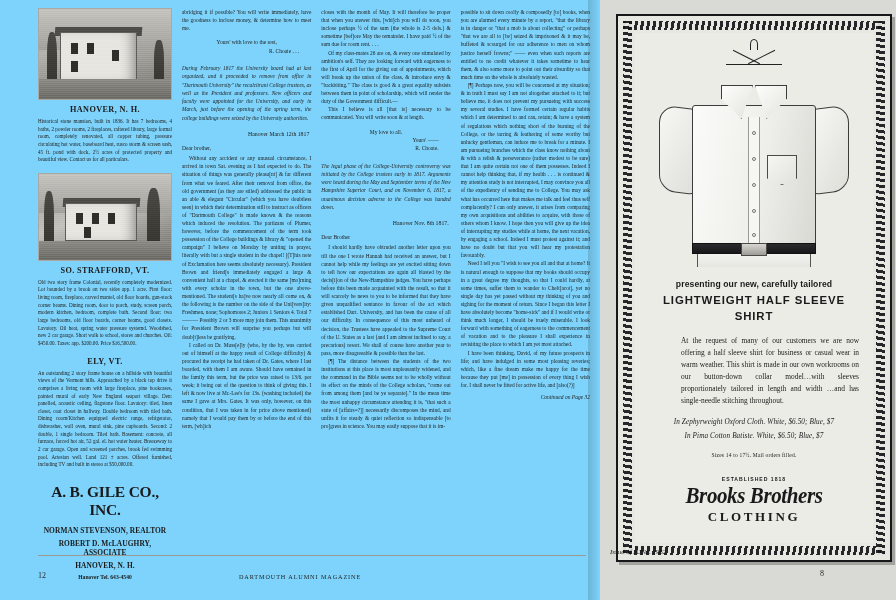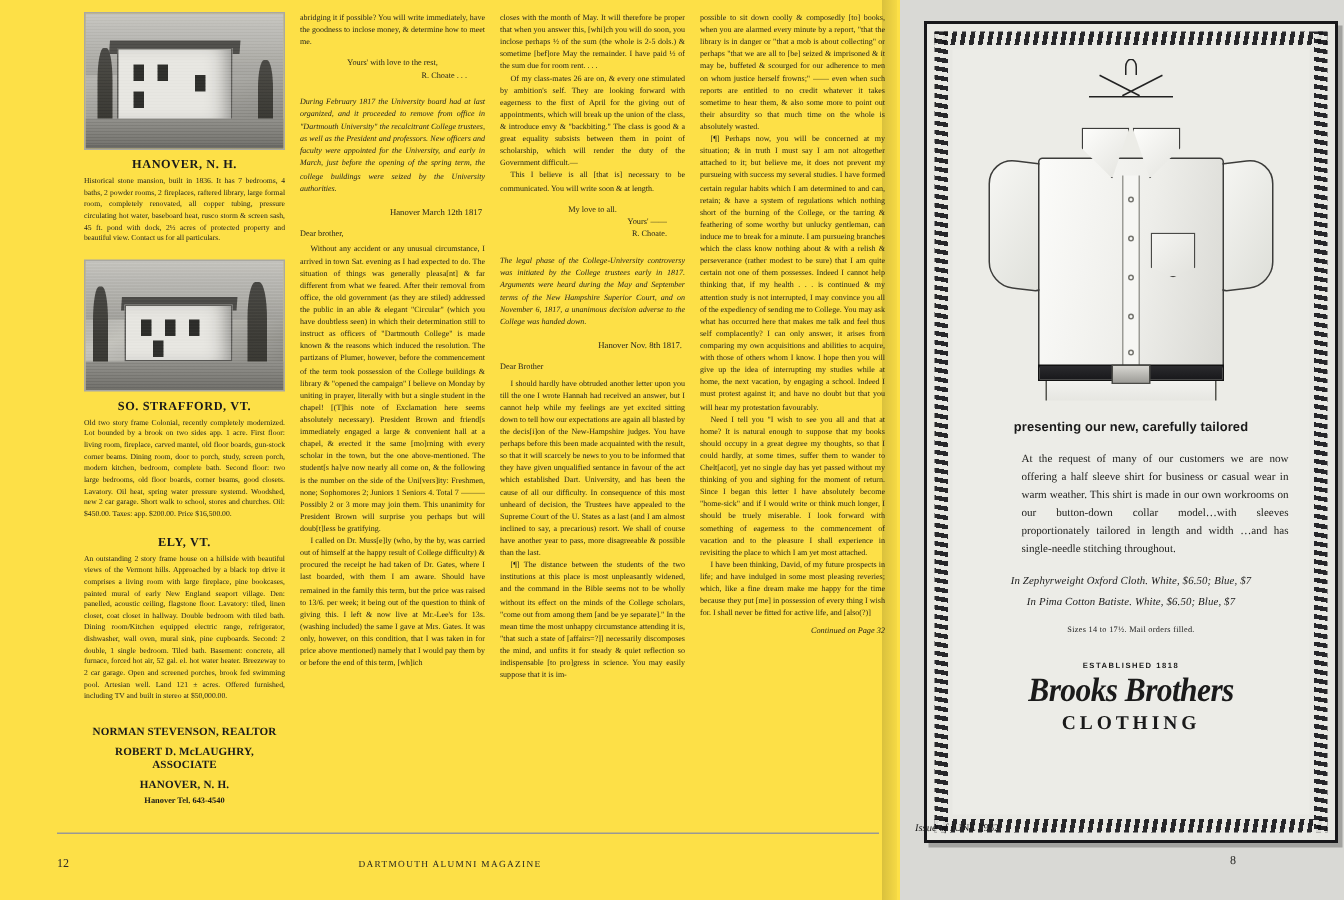--- a/index.html
+++ b/index.html
@@ -8,22 +8,22 @@
     background:#c9c9c7;
     font-family:"Liberation Serif", serif;
     color:#1a1a1a;
   }
   .spread { position:relative; width:896px; height:600px; display:flex; }
 
   
   .page-left {
     position:relative;
     width:600px; height:600px;
-    background:#fde047;
-    padding:8px 10px 0 56px;
+    background:#7dd3fc;
+    padding:8px 10px 0 38px;
   }
   .page-right {
     position:relative;
     width:304px; height:600px;
     background:#d9d9d5;
     padding:8px 14px 0 8px;
   }
 
   .cols { display:flex; gap:10px; height:528px; }
 
@@ -335,20 +335,21 @@
           <div class="ad-head">SO. STRAFFORD, VT.</div>
           <div class="ad-body">Old two story frame Colonial, recently completely modernized. Lot bounded by a brook on two sides app. 1 acre. First floor: living room, fireplace, carved mantel, old floor boards, gun-stock corner beams. Dining room, door to porch, study, screen porch, modern kitchen, bedroom, complete bath. Second floor: two large bedrooms, old floor boards, corner beams, good closets. Lavatory. Oil heat, spring water pressure systemd. Woodshed, new 2 car garage. Short walk to school, stores and churches. Oil: $450.00. Taxes: app. $200.00. Price $16,500.00.</div>
         </div>
 
         <div class="ad-box" style="margin-top:9px;">
           <div class="ad-head">ELY, VT.</div>
           <div class="ad-body">An outstanding 2 story frame house on a hillside with beautiful views of the Vermont hills. Approached by a black top drive it comprises a living room with large fireplace, pine bookcases, painted mural of early New England seaport village. Den: panelled, acoustic ceiling, flagstone floor. Lavatory: tiled, linen closet, coat closet in hallway. Double bedroom with tiled bath. Dining room/Kitchen equipped electric range, refrigerator, dishwasher, wall oven, mural sink, pine cupboards. Second: 2 double, 1 single bedroom. Tiled bath. Basement: concrete, all furnace, forced hot air, 52 gal. el. hot water heater. Breezeway to 2 car garage. Open and screened porches, brook fed swimming pool. Artesian well. Land 121 ± acres. Offered furnished, including TV and built in stereo at $50,000.00.</div>
         </div>
 
         <div class="firm">
+          <div class="fname">A. B. GILE CO., INC.</div>
           <div class="fline">NORMAN STEVENSON, REALTOR</div>
           <div class="fline">ROBERT D. McLAUGHRY, ASSOCIATE</div>
           <div class="fline">HANOVER, N. H.</div>
           <div class="ftel">Hanover Tel. 643-4540</div>
         </div>
       </div>
 
       <div class="col">
         <div class="txt">
           <p class="noind">abridging it if possible? You will write immediately, have the goodness to inclose money, &amp; determine how to meet me.</p>
@@ -432,20 +433,21 @@
             </div>
             <div class="sh-pocket"></div>
             <div class="trousers"></div>
             <div class="belt">
               <div class="buckle"></div>
             </div>
           </div>
         </div>
 
         <div class="bb-kicker">presenting our new, carefully tailored</div>
+        <div class="bb-head">LIGHTWEIGHT HALF SLEEVE SHIRT</div>
 
         <div class="bb-copy">At the request of many of our customers we are now offering a half sleeve shirt for business or casual wear in warm weather. This shirt is made in our own workrooms on our button-down collar model…with sleeves proportionately tailored in length and width …and has single-needle stitching throughout.</div>
 
         <div class="bb-price">In Zephyrweight Oxford Cloth. White, $6.50; Blue, $7</div>
         <div class="bb-price second">In Pima Cotton Batiste. White, $6.50; Blue, $7</div>
 
         <div class="bb-sizes">Sizes 14 to 17½. Mail orders filled.</div>
 
         <div class="bb-estab">ESTABLISHED 1818</div>
         <div class="bb-logo">Brooks Brothers</div>

